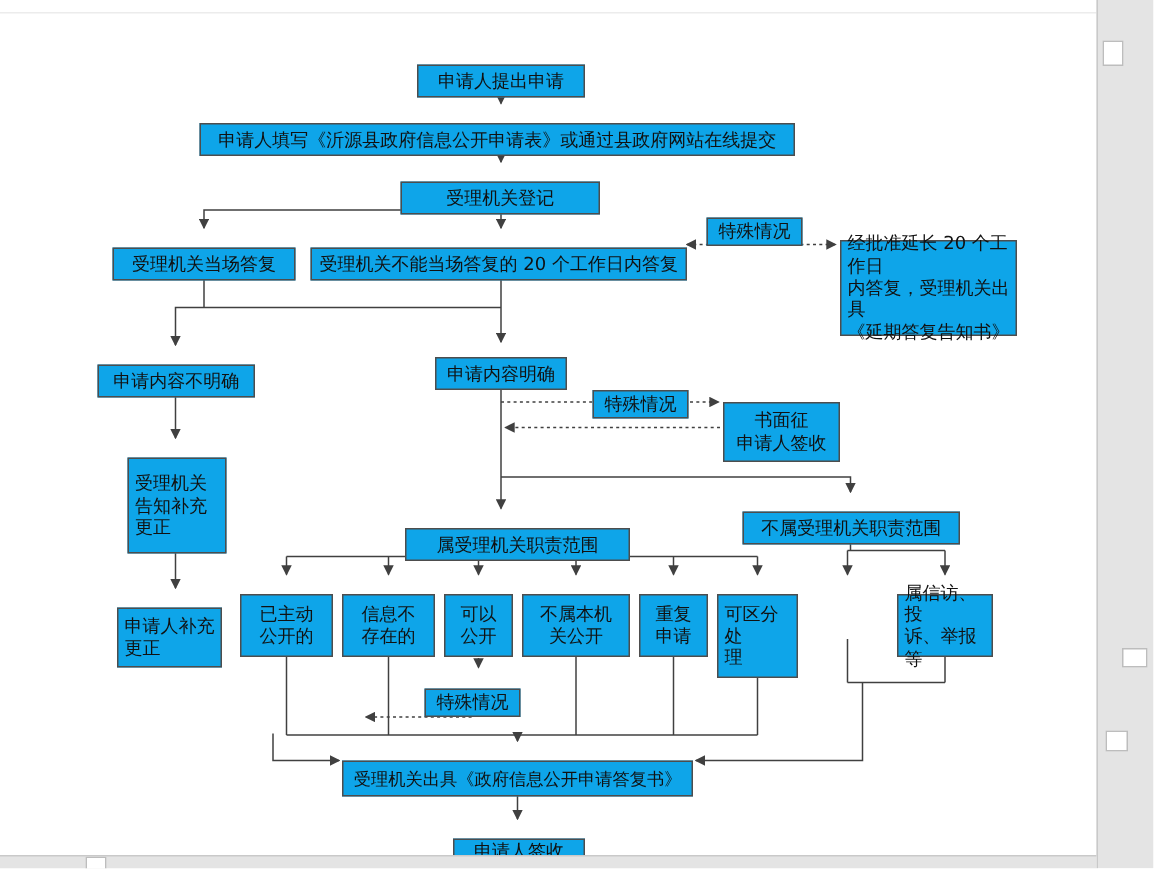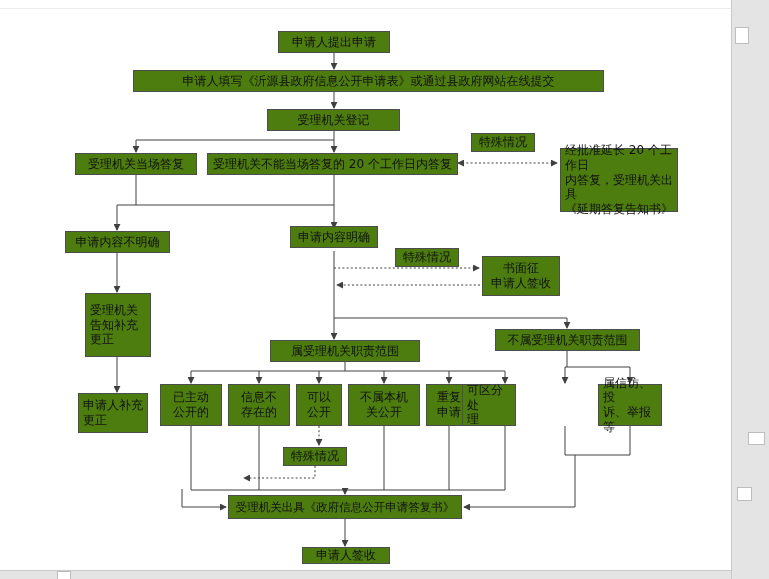--- a/index.html
+++ b/index.html
@@ -35,30 +35,31 @@
   #flow { position: absolute; left: 0; top: 0; z-index: 1; }
   .ln, .ld { stroke: var(--flow-line, #404040); fill: none; stroke-width: 1; }
   .ld { stroke-dasharray: 2 2.2; }
   .ah { fill: var(--flow-line, #404040); }
   .arr  { marker-end: url(#ah); }
   .arrS { marker-start: url(#ah); }
   .node {
     position: absolute;
     box-sizing: border-box;
     border: 1px solid var(--box-border, #4d4d4d);
-    background: #4d7c0f;
+    background: #0ea5e9;
     display: flex;
     align-items: center;
     justify-content: center;
     text-align: center;
     font-size: 12px;
     line-height: 1.22;
     white-space: pre-line;
     padding: 1px 2px;
     z-index: 2;
+    margin-top: 12px;
   }
   .align-left { justify-content: flex-start; text-align: left; padding-left: 4px; }
   .fs11 { font-size: 11.5px; padding: 0 1px; }
 </style>
 </head>
 <body>
 
 <div id="stage">
 
   <div class="page-topline"></div>
@@ -109,21 +110,21 @@
     <path class="ln arr" d="M345 519 V546"></path>
 
     <path class="ld arr arrS" d="M458 163 H557"></path>
     <path class="ld arr" d="M334 268 H479"></path>
     <path class="ld arr" d="M480 285 H337"></path>
     <path class="ld arr" d="M319 426 V445"></path>
     <path class="ld arr" d="M315 466 V478 H244"></path>
   </svg>
 
   <div class="node" style="left:278px;top:31px;width:112px;height:22px">申请人提出申请</div>
-  <div class="node" style="left:133px;top:70px;width:471px;height:22px">申请人填写《沂源县政府信息公开申请表》或通过县政府网站在线提交</div>
+  <div class="node" style="left:133px;top:70px;width:397px;height:22px">申请人填写《沂源县政府信息公开申请表》或通过县政府网站在线提交</div>
   <div class="node" style="left:267px;top:109px;width:133px;height:22px">受理机关登记</div>
   <div class="node" style="left:471px;top:133px;width:64px;height:19px">特殊情况</div>
   <div class="node" style="left:75px;top:153px;width:122px;height:22px">受理机关当场答复</div>
   <div class="node" style="left:207px;top:153px;width:251px;height:22px">受理机关不能当场答复的 20 个工作日内答复</div>
   <div class="node align-left" style="left:560px;top:148px;width:118px;height:64px">经批准延长 20 个工作日
 内答复，受理机关出具
 《延期答复告知书》</div>
   <div class="node" style="left:65px;top:231px;width:105px;height:22px">申请内容不明确</div>
   <div class="node" style="left:290px;top:226px;width:88px;height:22px">申请内容明确</div>
   <div class="node" style="left:395px;top:248px;width:64px;height:19px">特殊情况</div>
@@ -139,21 +140,21 @@
   <div class="node" style="left:160px;top:384px;width:62px;height:42px">已主动
 公开的</div>
   <div class="node" style="left:228px;top:384px;width:62px;height:42px">信息不
 存在的</div>
   <div class="node" style="left:296px;top:384px;width:46px;height:42px">可以
 公开</div>
   <div class="node" style="left:348px;top:384px;width:72px;height:42px">不属本机
 关公开</div>
   <div class="node" style="left:426px;top:384px;width:46px;height:42px">重复
 申请</div>
-  <div class="node align-left" style="left:462px;top:384px;width:54px;height:42px">可区分处
+  <div class="node align-left" style="left:478px;top:384px;width:54px;height:56px">可区分处
 理</div>
   <div class="node align-left" style="left:598px;top:384px;width:64px;height:42px">属信访、投
 诉、举报等</div>
   <div class="node" style="left:283px;top:447px;width:64px;height:19px">特殊情况</div>
   <div class="node fs11" style="left:228px;top:495px;width:234px;height:24px">受理机关出具《政府信息公开申请答复书》</div>
   <div class="node" style="left:302px;top:547px;width:88px;height:17px">申请人签收</div>
 
   <div class="canvas-right"></div>
   <div class="canvas-bottom"></div>
   <div class="artifact" style="left:735px;top:27px;width:12px;height:15px"></div>

